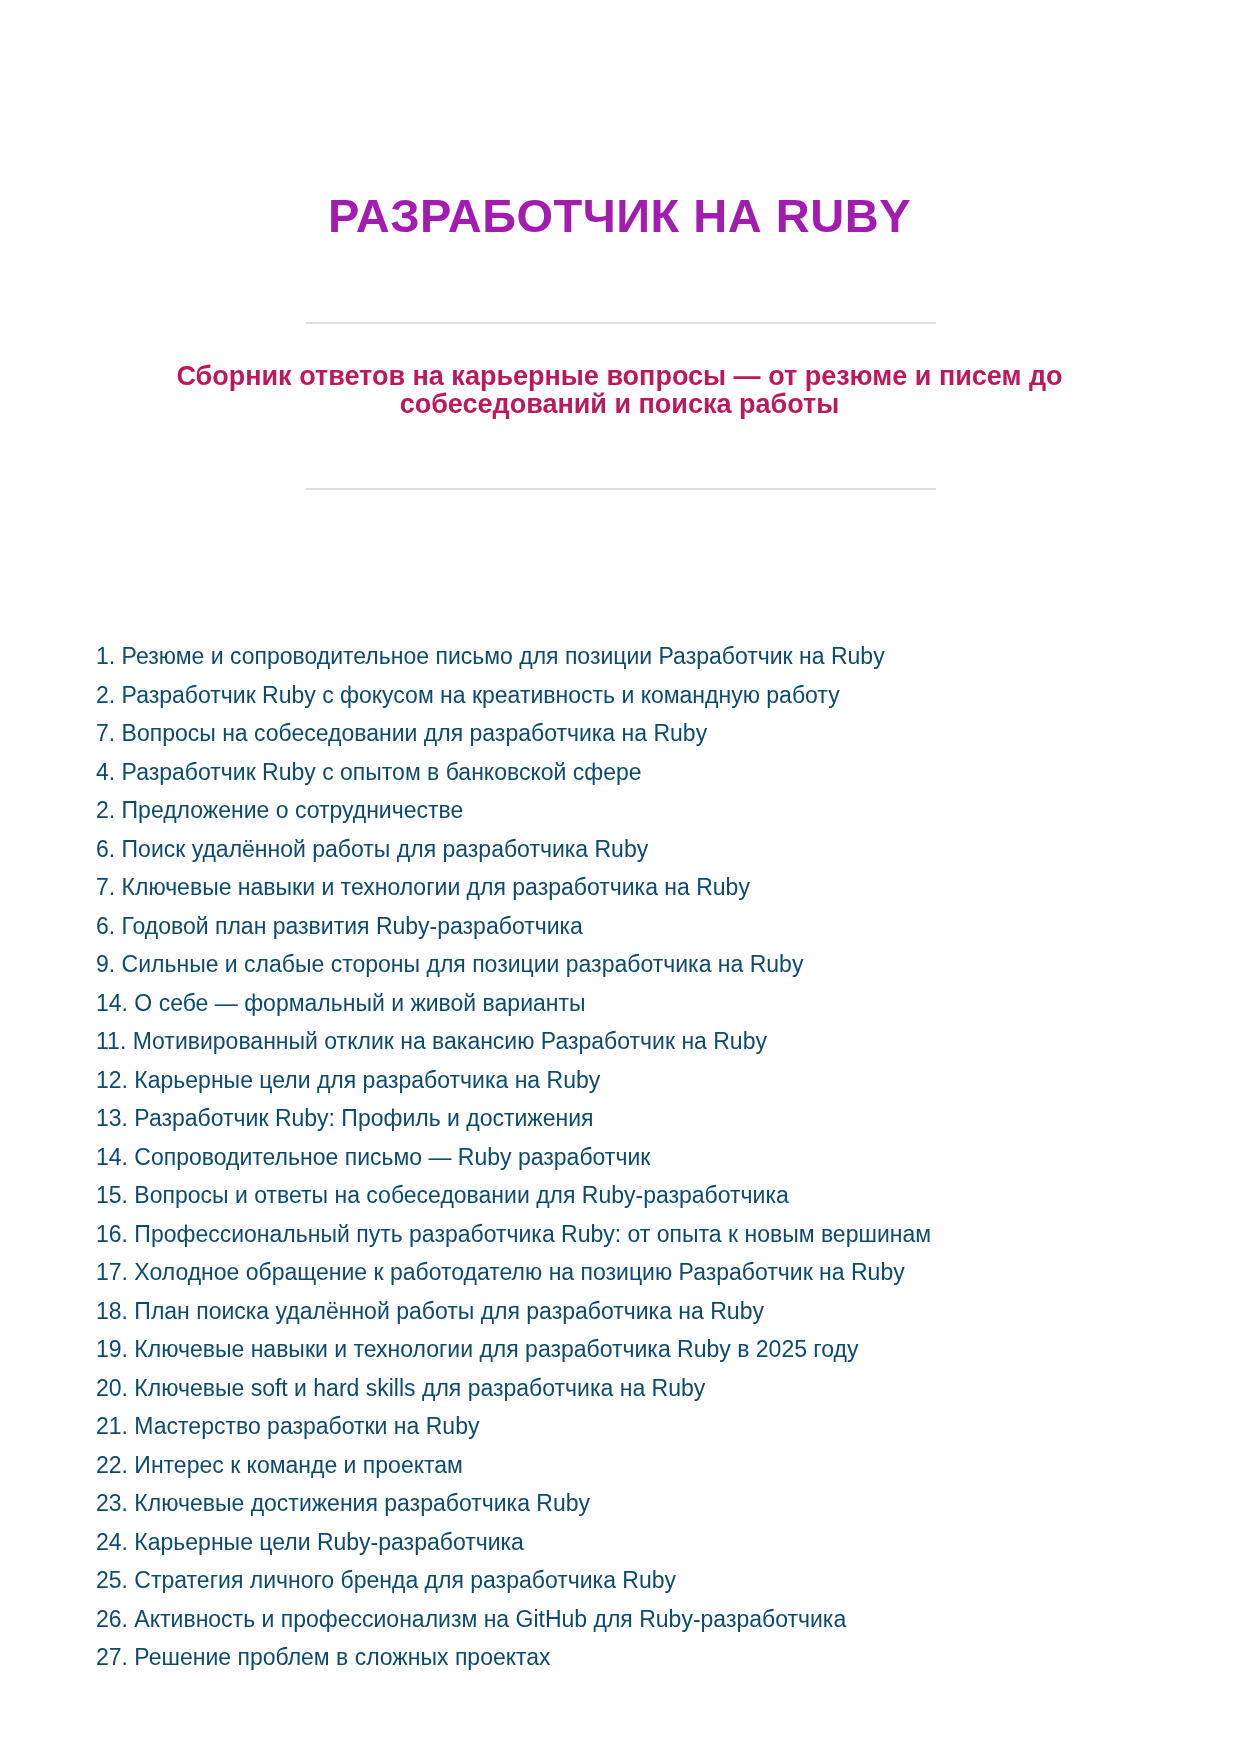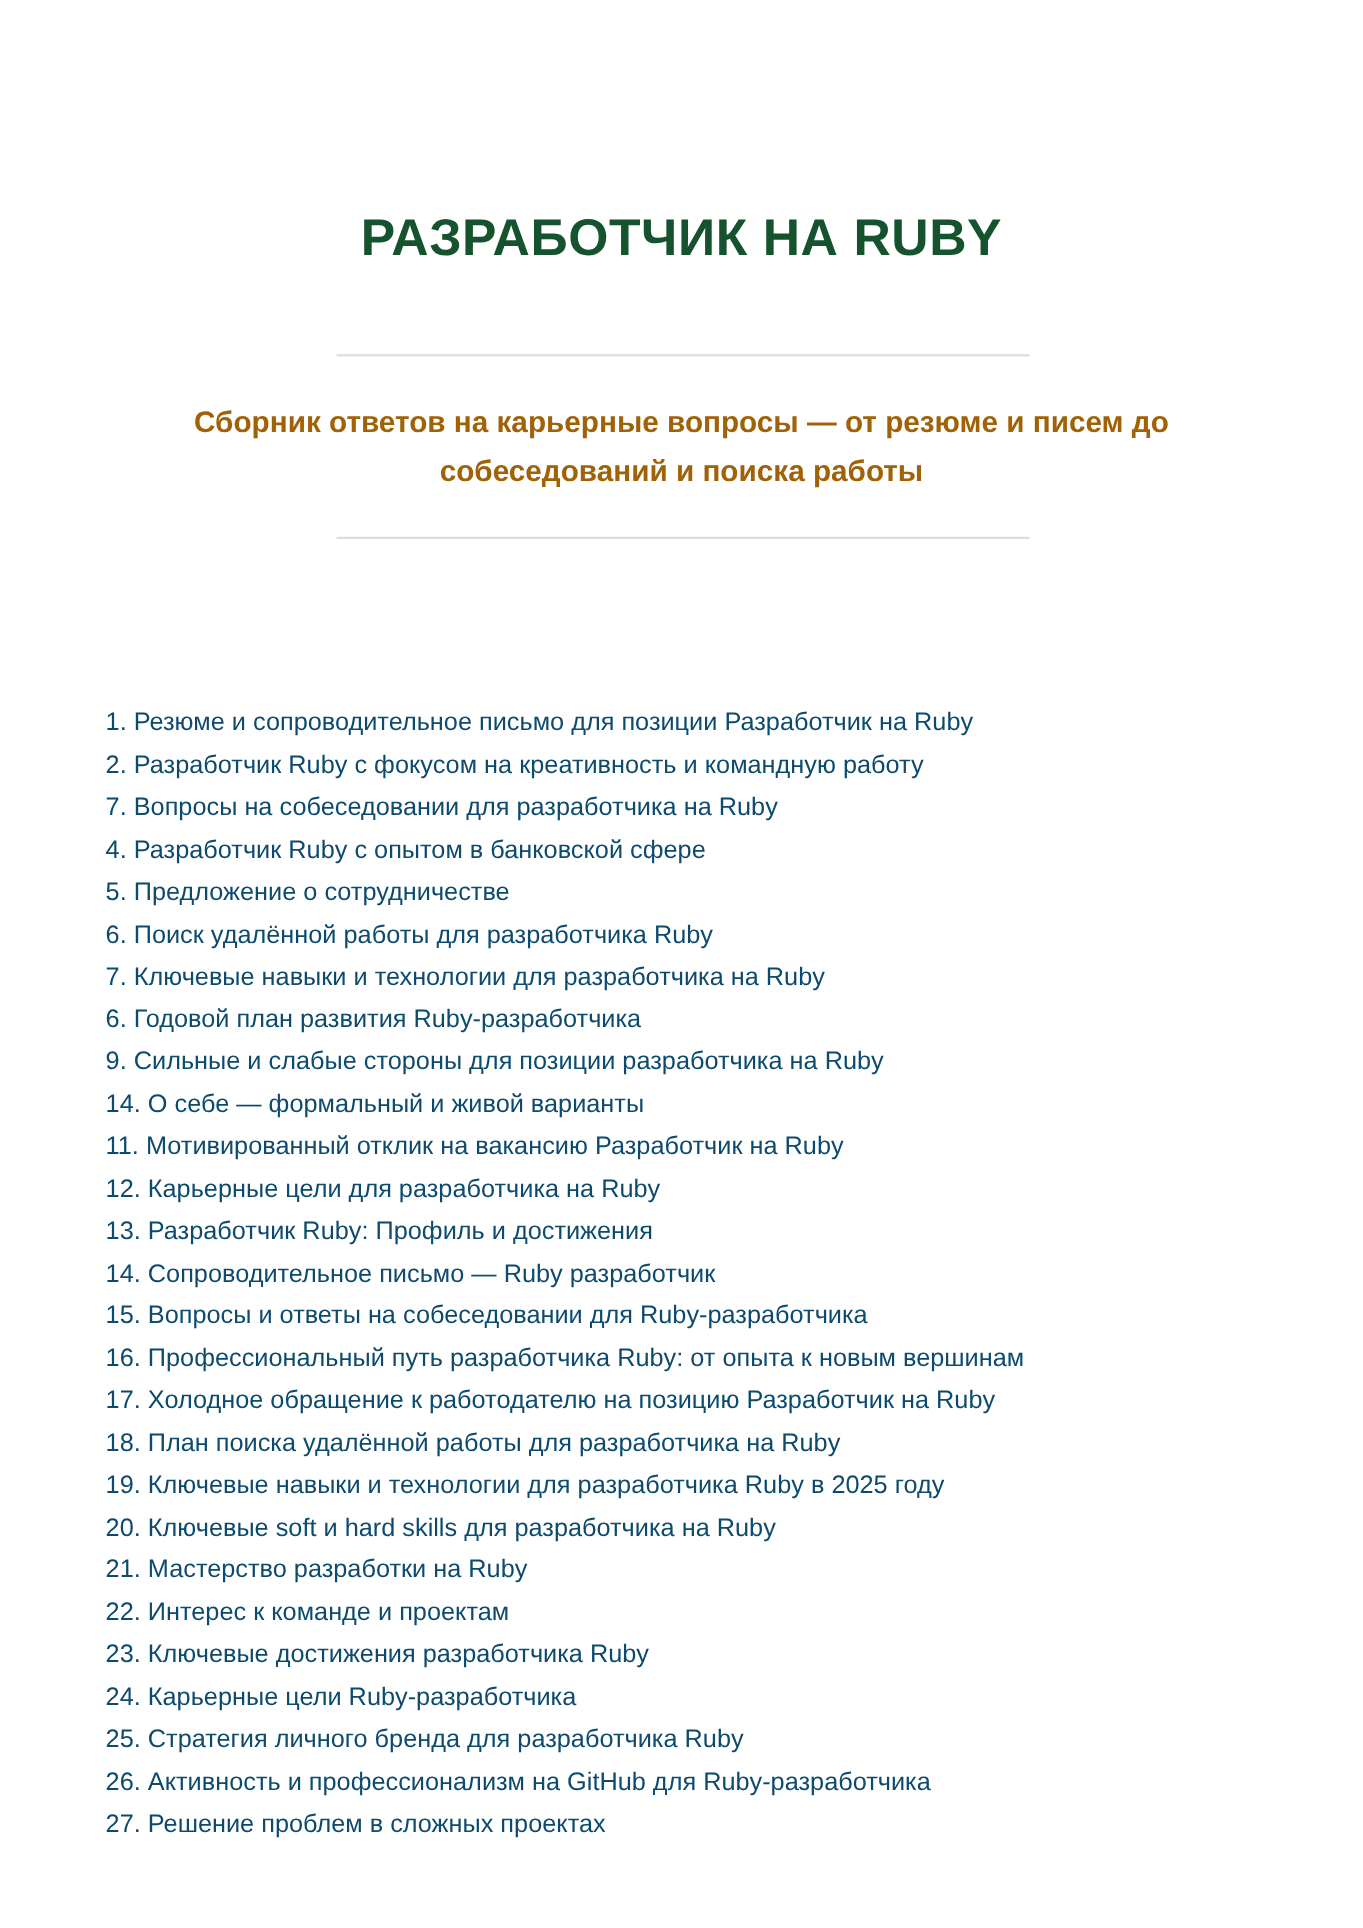--- a/index.html
+++ b/index.html
@@ -12,42 +12,42 @@
     font-family: "Liberation Sans", "DejaVu Sans", sans-serif;
   }
   .title {
     position: absolute;
     left: 0; right: 0;
     top: 186px;
     text-align: center;
     font-size: 47px;
     font-weight: bold;
     letter-spacing: 0.5px;
-    color: #14532d;
+    color: #a21caf;
     margin: 0;
     line-height: 60px;
   }
   .divider {
     position: absolute;
     left: 306px;
     width: 630px;
     height: 0;
     border-top: 2px solid #dddddd;
   }
   .divider.top { top: 322px; }
   .divider.bottom { top: 488px; }
   .subtitle {
     position: absolute;
     left: 120px; right: 120px;
     top: 362px;
     text-align: center;
     font-size: 27px;
     font-weight: bold;
-    line-height: 44px;
-    color: #a16207;
+    line-height: 28px;
+    color: #be185d;
     margin: 0;
   }
   .toc {
     position: absolute;
     left: 96px;
     top: 637px;
     margin: 0;
     padding: 0;
     list-style: none;
   }
@@ -68,21 +68,21 @@
 
 <p class="subtitle">Сборник ответов на карьерные вопросы — от резюме и писем до собеседований и поиска работы</p>
 
 <div class="divider bottom"></div>
 
 <ul class="toc">
   <li>1. Резюме и сопроводительное письмо для позиции Разработчик на Ruby</li>
   <li>2. Разработчик Ruby с фокусом на креативность и командную работу</li>
   <li>7. Вопросы на собеседовании для разработчика на Ruby</li>
   <li>4. Разработчик Ruby с опытом в банковской сфере</li>
-  <li>5. Предложение о сотрудничестве</li>
+  <li>2. Предложение о сотрудничестве</li>
   <li>6. Поиск удалённой работы для разработчика Ruby</li>
   <li>7. Ключевые навыки и технологии для разработчика на Ruby</li>
   <li>6. Годовой план развития Ruby-разработчика</li>
   <li>9. Сильные и слабые стороны для позиции разработчика на Ruby</li>
   <li>14. О себе — формальный и живой варианты</li>
   <li>11. Мотивированный отклик на вакансию Разработчик на Ruby</li>
   <li>12. Карьерные цели для разработчика на Ruby</li>
   <li>13. Разработчик Ruby: Профиль и достижения</li>
   <li>14. Сопроводительное письмо — Ruby разработчик</li>
   <li>15. Вопросы и ответы на собеседовании для Ruby-разработчика</li>

